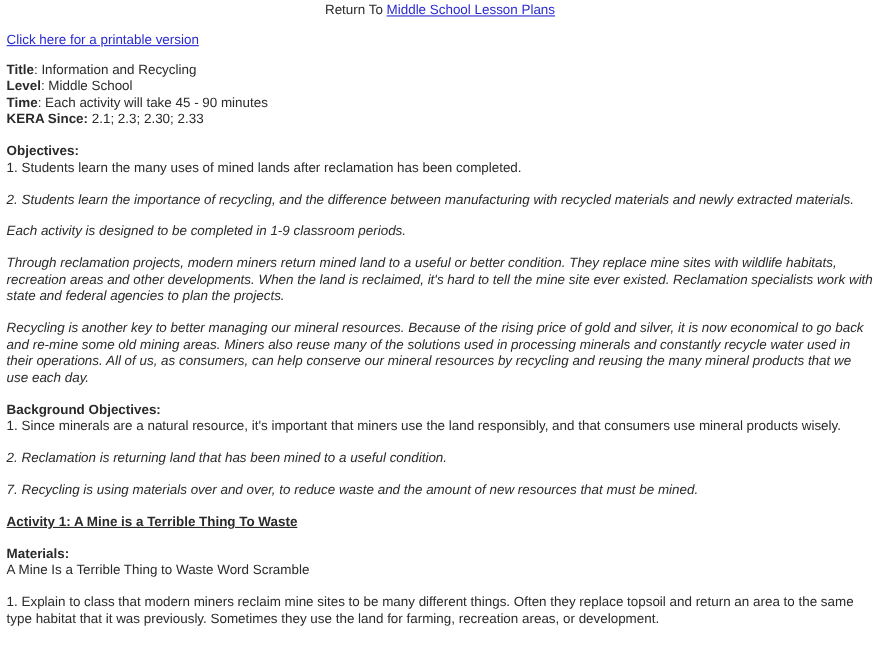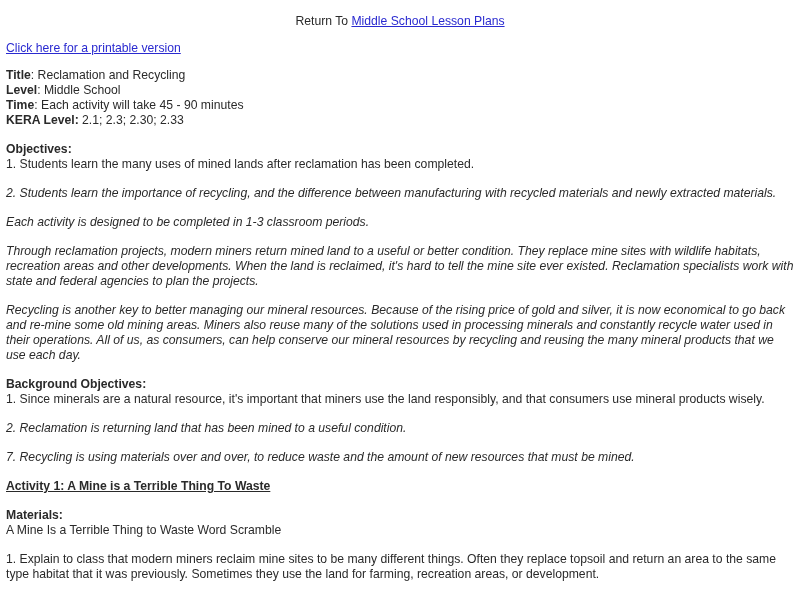--- a/index.html
+++ b/index.html
@@ -15,21 +15,21 @@
       font-size: 12.2px;
       line-height: 15px;
       color: #2a2a2a;
     }
     .page {
       position: relative;
       padding: 0 6px;
     }
     .return-line {
       text-align: center;
-      padding-top: 14px;
+      padding-top: 2px;
       height: 16px;
     }
     a {
       color: #2a2ad0;
       text-decoration: underline;
     }
     .printable {
       margin-top: 11px;
       font-weight: normal;
     }
@@ -50,31 +50,31 @@
 
   <div class="return-line">
     <span>Return To </span><a href="#">Middle School Lesson Plans</a>
   </div>
 
   <div class="printable">
     <a href="#">Click here for a printable version</a>
   </div>
 
   <div class="meta">
-    <div><b>Title</b><span>: Reclamation and Recycling</span></div>
+    <div><b>Title</b><span>: Information and Recycling</span></div>
     <div><b>Level</b><span>: Middle School</span></div>
     <div><b>Time</b><span>: Each activity will take 45 - 90 minutes</span></div>
-    <div><b>KERA Level:</b><span> 2.1; 2.3; 2.30; 2.33</span></div>
+    <div><b>KERA Since:</b><span> 2.1; 2.3; 2.30; 2.33</span></div>
   </div>
 
   <div class="section">
     <div class="heading">Objectives:</div>
     <p>1. Students learn the many uses of mined lands after reclamation has been completed.</p>
     <p class="para">2. Students learn the importance of recycling, and the difference between manufacturing with recycled materials and newly extracted materials.</p>
-    <p class="para">Each activity is designed to be completed in 1-3 classroom periods.</p>
+    <p class="para">Each activity is designed to be completed in 1-9 classroom periods.</p>
     <p class="para">Through reclamation projects, modern miners return mined land to a useful or better condition. They replace mine sites with wildlife habitats, recreation areas and other developments. When the land is reclaimed, it's hard to tell the mine site ever existed. Reclamation specialists work with state and federal agencies to plan the projects.</p>
     <p class="para">Recycling is another key to better managing our mineral resources. Because of the rising price of gold and silver, it is now economical to go back and re-mine some old mining areas. Miners also reuse many of the solutions used in processing minerals and constantly recycle water used in their operations. All of us, as consumers, can help conserve our mineral resources by recycling and reusing the many mineral products that we use each day.</p>
   </div>
 
   <div class="section">
     <div class="heading">Background Objectives:</div>
     <p>1. Since minerals are a natural resource, it's important that miners use the land responsibly, and that consumers use mineral products wisely.</p>
     <p class="para">2. Reclamation is returning land that has been mined to a useful condition.</p>
     <p class="para">7. Recycling is using materials over and over, to reduce waste and the amount of new resources that must be mined.</p>
   </div>

